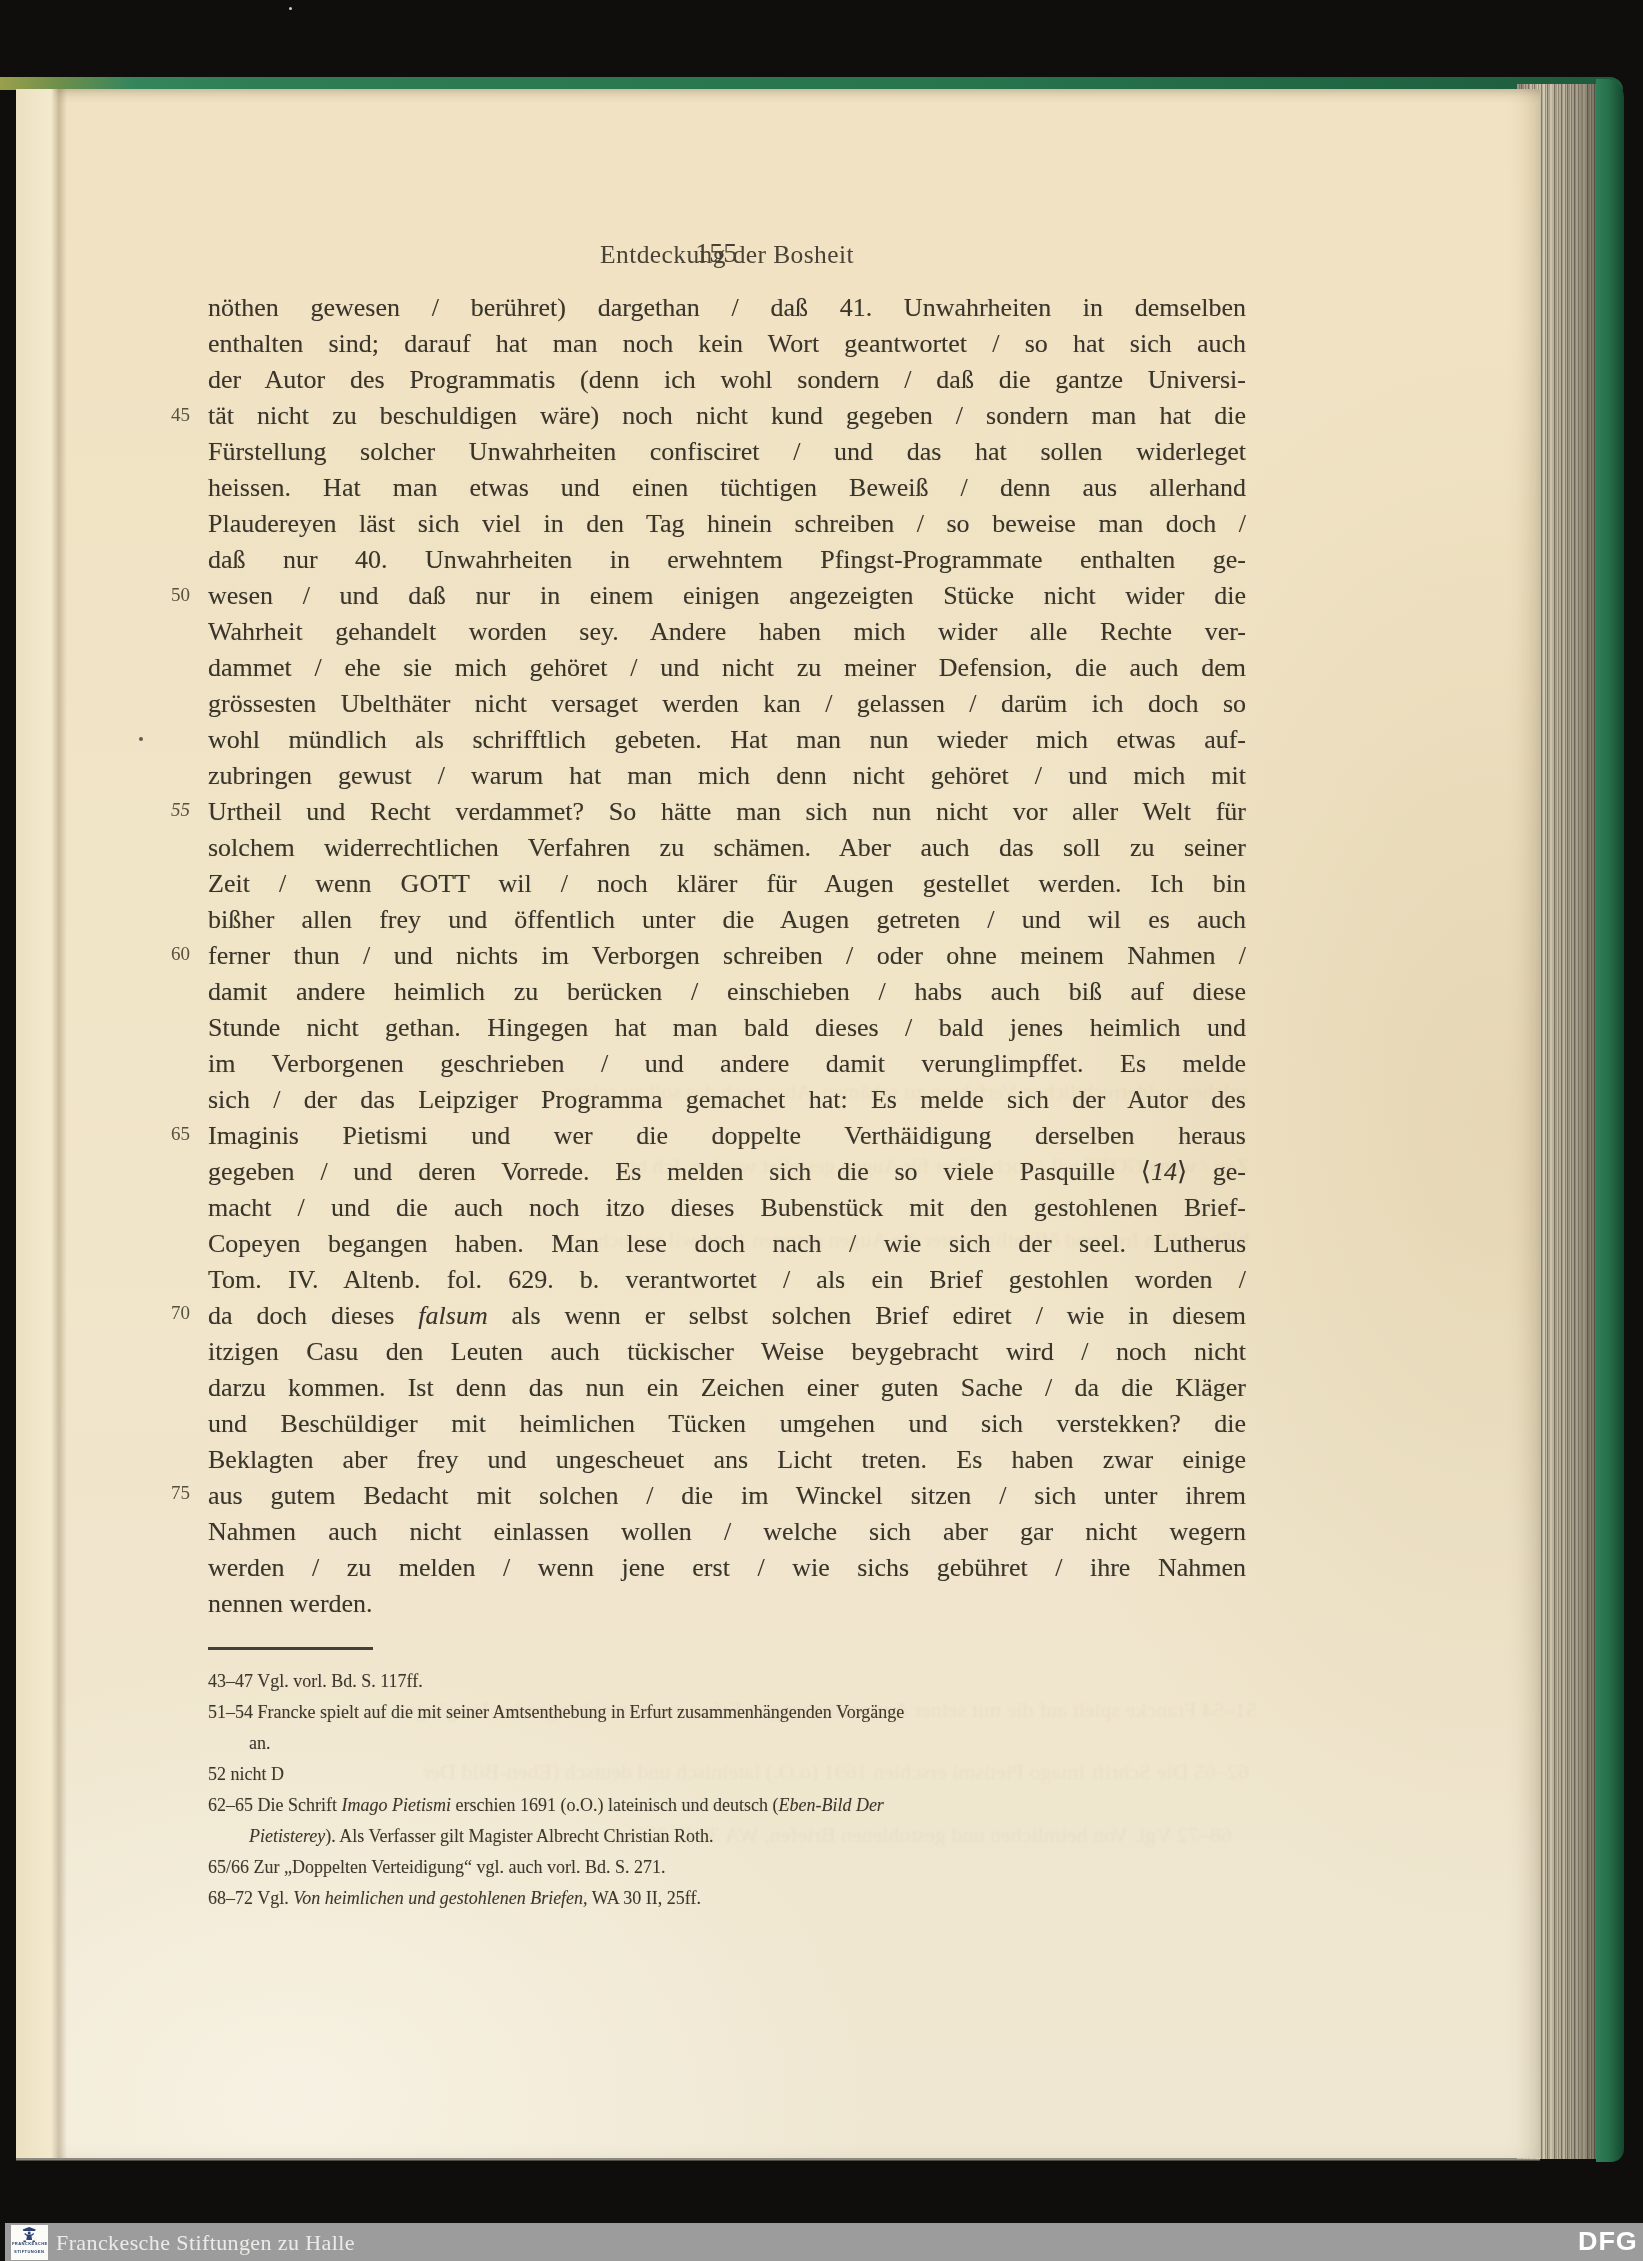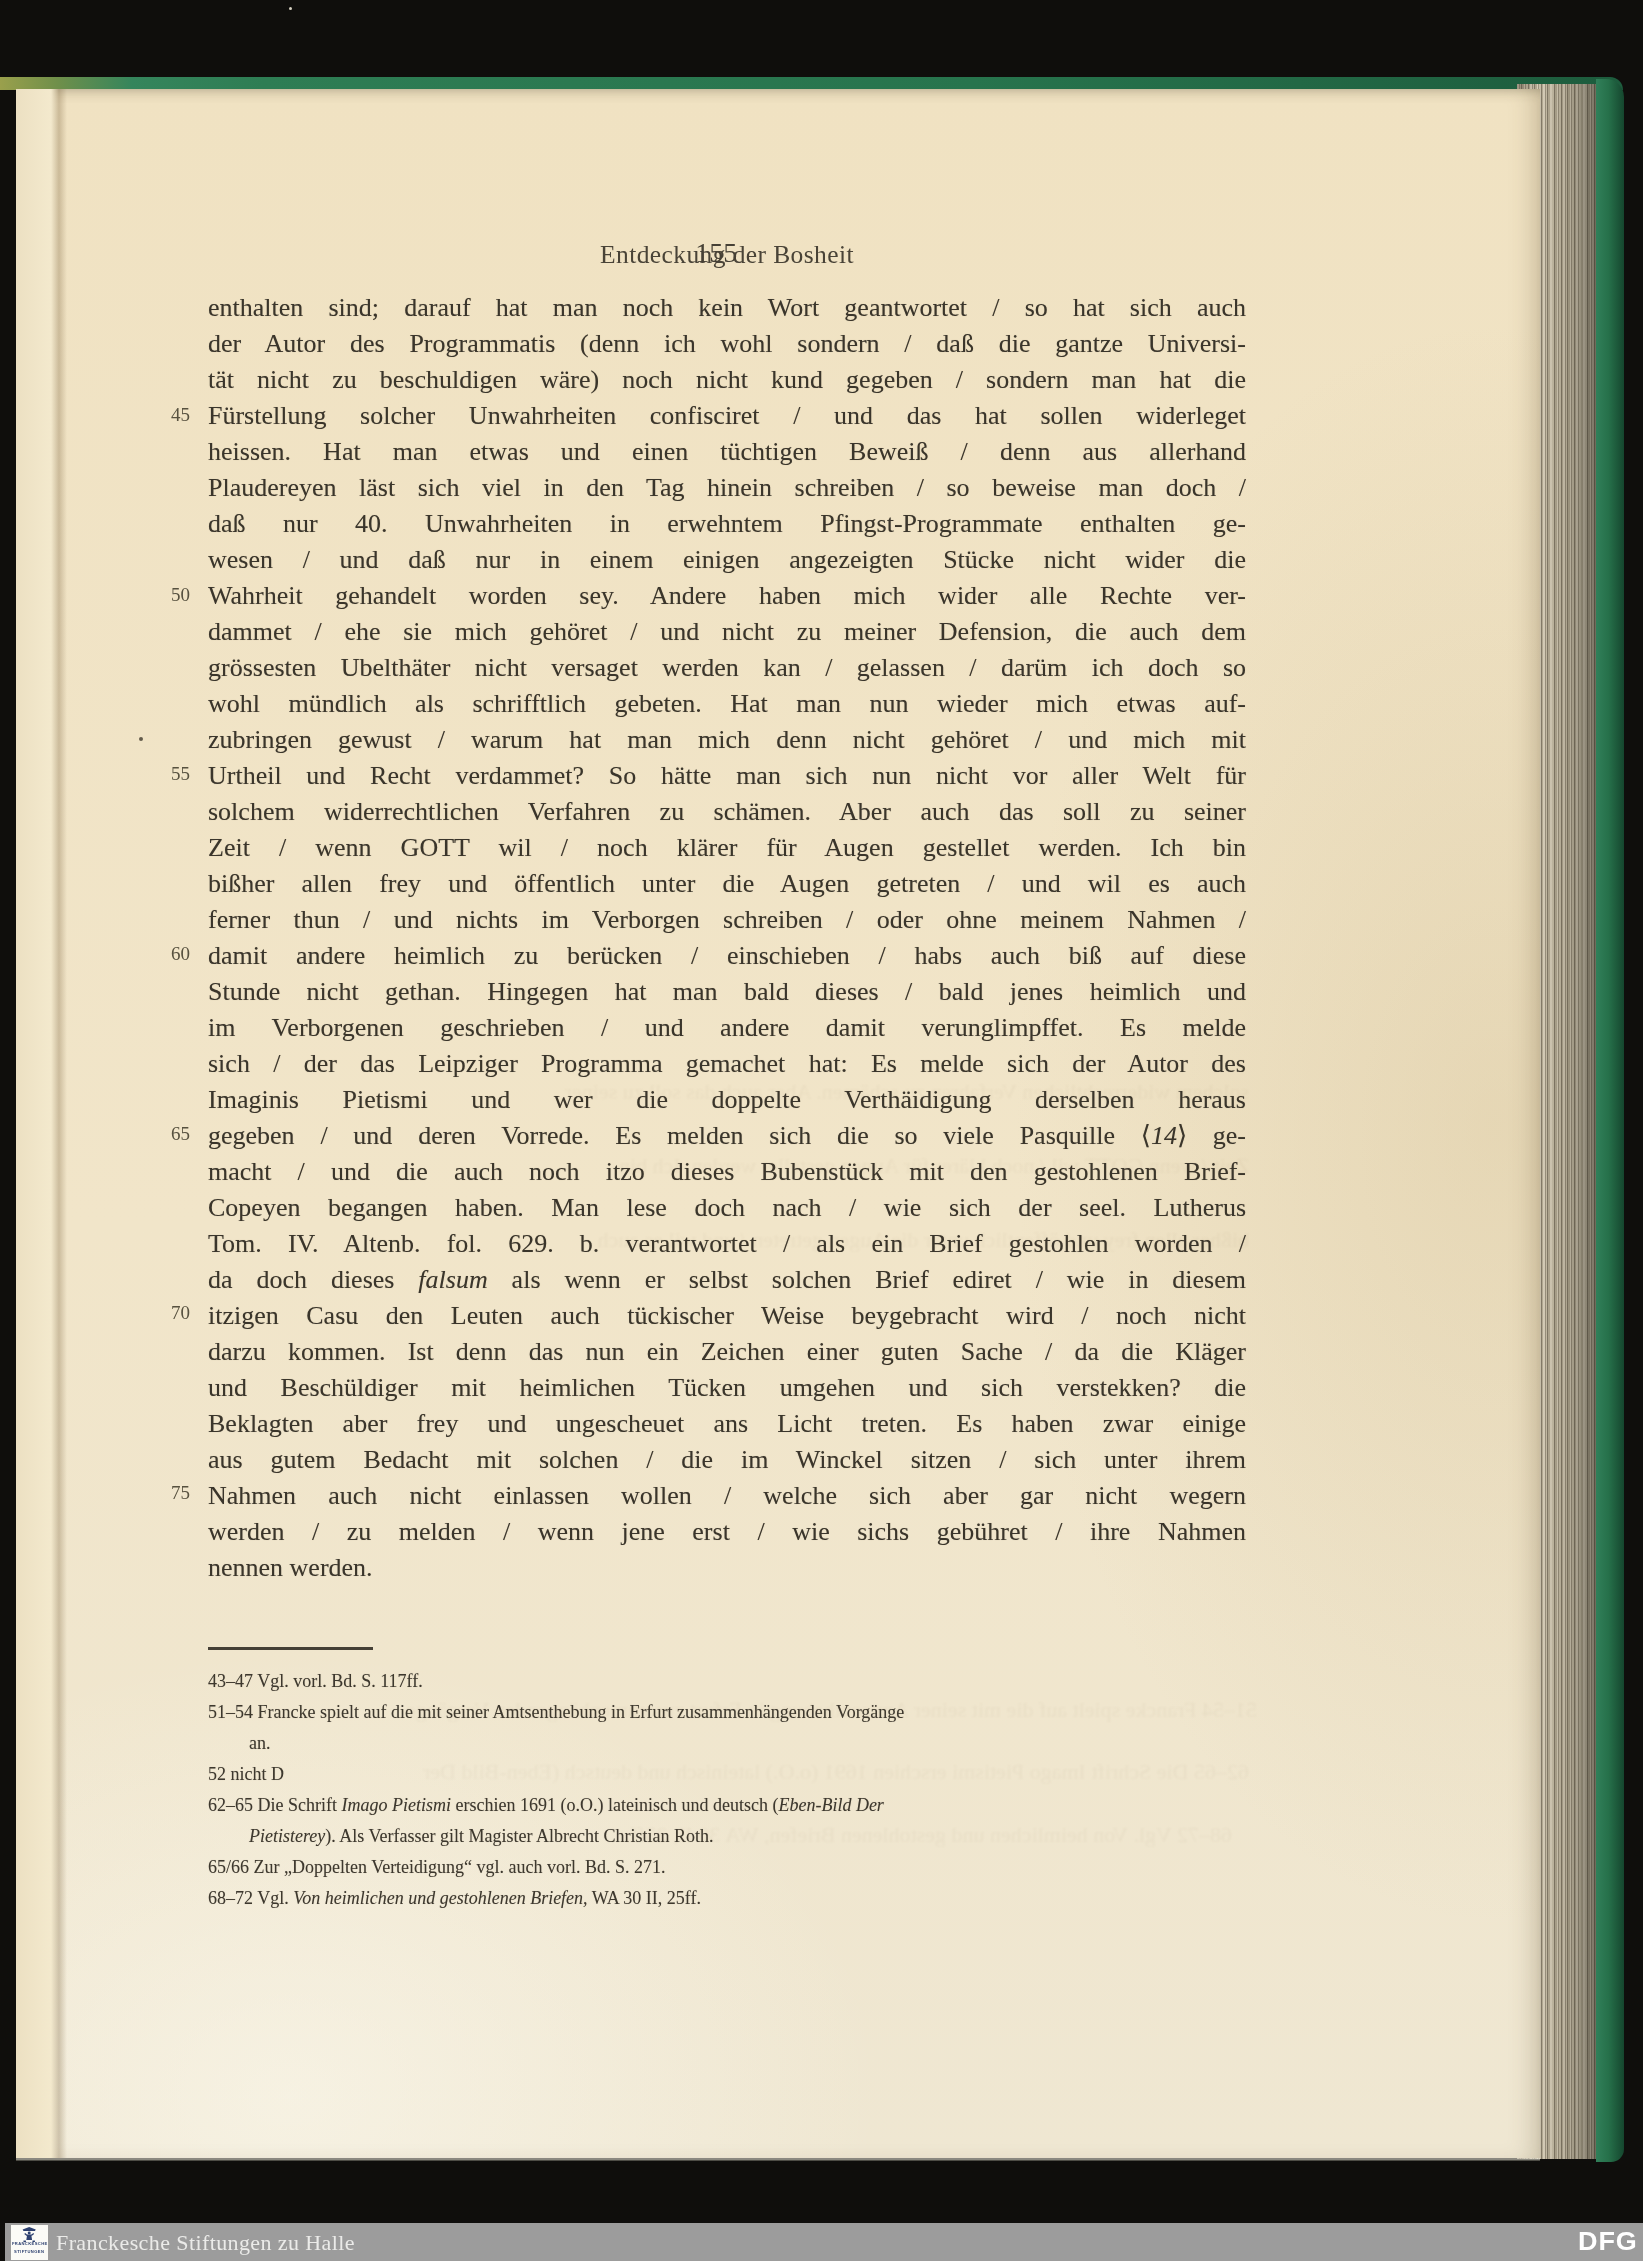--- a/index.html
+++ b/index.html
@@ -108,20 +108,21 @@
 <div class="cover-right"></div>
 <div class="speck-light"></div>
 
 <div class="page">
   <div class="gutter"></div>
 
   <div class="running-header">Entdeckung der Bosheit</div>
   <div class="page-number">155</div>
 
   <div class="body-text">
+      <div class="bline">nöthen gewesen / berühret) dargethan / daß 41. Unwahrheiten in demselben</div>
       <div class="bline">enthalten sind; darauf hat man noch kein Wort geantwortet / so hat sich auch</div>
       <div class="bline">der Autor des Programmatis (denn ich wohl sondern / daß die gantze Universi-</div>
       <div class="bline">tät nicht zu beschuldigen wäre) noch nicht kund gegeben / sondern man hat die</div>
       <div class="bline">Fürstellung solcher Unwahrheiten confisciret / und das hat sollen widerleget</div>
       <div class="bline">heissen. Hat man etwas und einen tüchtigen Beweiß / denn aus allerhand</div>
       <div class="bline">Plaudereyen läst sich viel in den Tag hinein schreiben / so beweise man doch /</div>
       <div class="bline">daß nur 40. Unwahrheiten in erwehntem Pfingst-Programmate enthalten ge-</div>
       <div class="bline">wesen / und daß nur in einem einigen angezeigten Stücke nicht wider die</div>
       <div class="bline">Wahrheit gehandelt worden sey. Andere haben mich wider alle Rechte ver-</div>
       <div class="bline">dammet / ehe sie mich gehöret / und nicht zu meiner Defension, die auch dem</div>
@@ -148,21 +149,21 @@
       <div class="bline">und Beschüldiger mit heimlichen Tücken umgehen und sich verstekken? die</div>
       <div class="bline">Beklagten aber frey und ungescheuet ans Licht treten. Es haben zwar einige</div>
       <div class="bline">aus gutem Bedacht mit solchen / die im Winckel sitzen / sich unter ihrem</div>
       <div class="bline">Nahmen auch nicht einlassen wollen / welche sich aber gar nicht wegern</div>
       <div class="bline">werden / zu melden / wenn jene erst / wie sichs gebühret / ihre Nahmen</div>
       <div class="bline last">nennen werden.</div>
     </div>
   <div id="linenos">
       <div class="lineno" style="top: 315px;">45</div>
       <div class="lineno" style="top: 495px;">50</div>
-      <div class="lineno" style="top: 674px;">55</div>
+      <div class="lineno" style="top: 710px; font-style: italic;">55</div>
       <div class="lineno" style="top: 854px;">60</div>
       <div class="lineno" style="top: 1034px;">65</div>
       <div class="lineno" style="top: 1213px;">70</div>
       <div class="lineno" style="top: 1393px;">75</div>
     </div>
 
   <div class="fn-rule"></div>
   <div class="footnotes">
       <div class="fline">43–47 Vgl. vorl. Bd. S. 117ff.</div>
       <div class="fline">51–54 Francke spielt auf die mit seiner Amtsenthebung in Erfurt zusammenhängenden Vorgänge</div>

